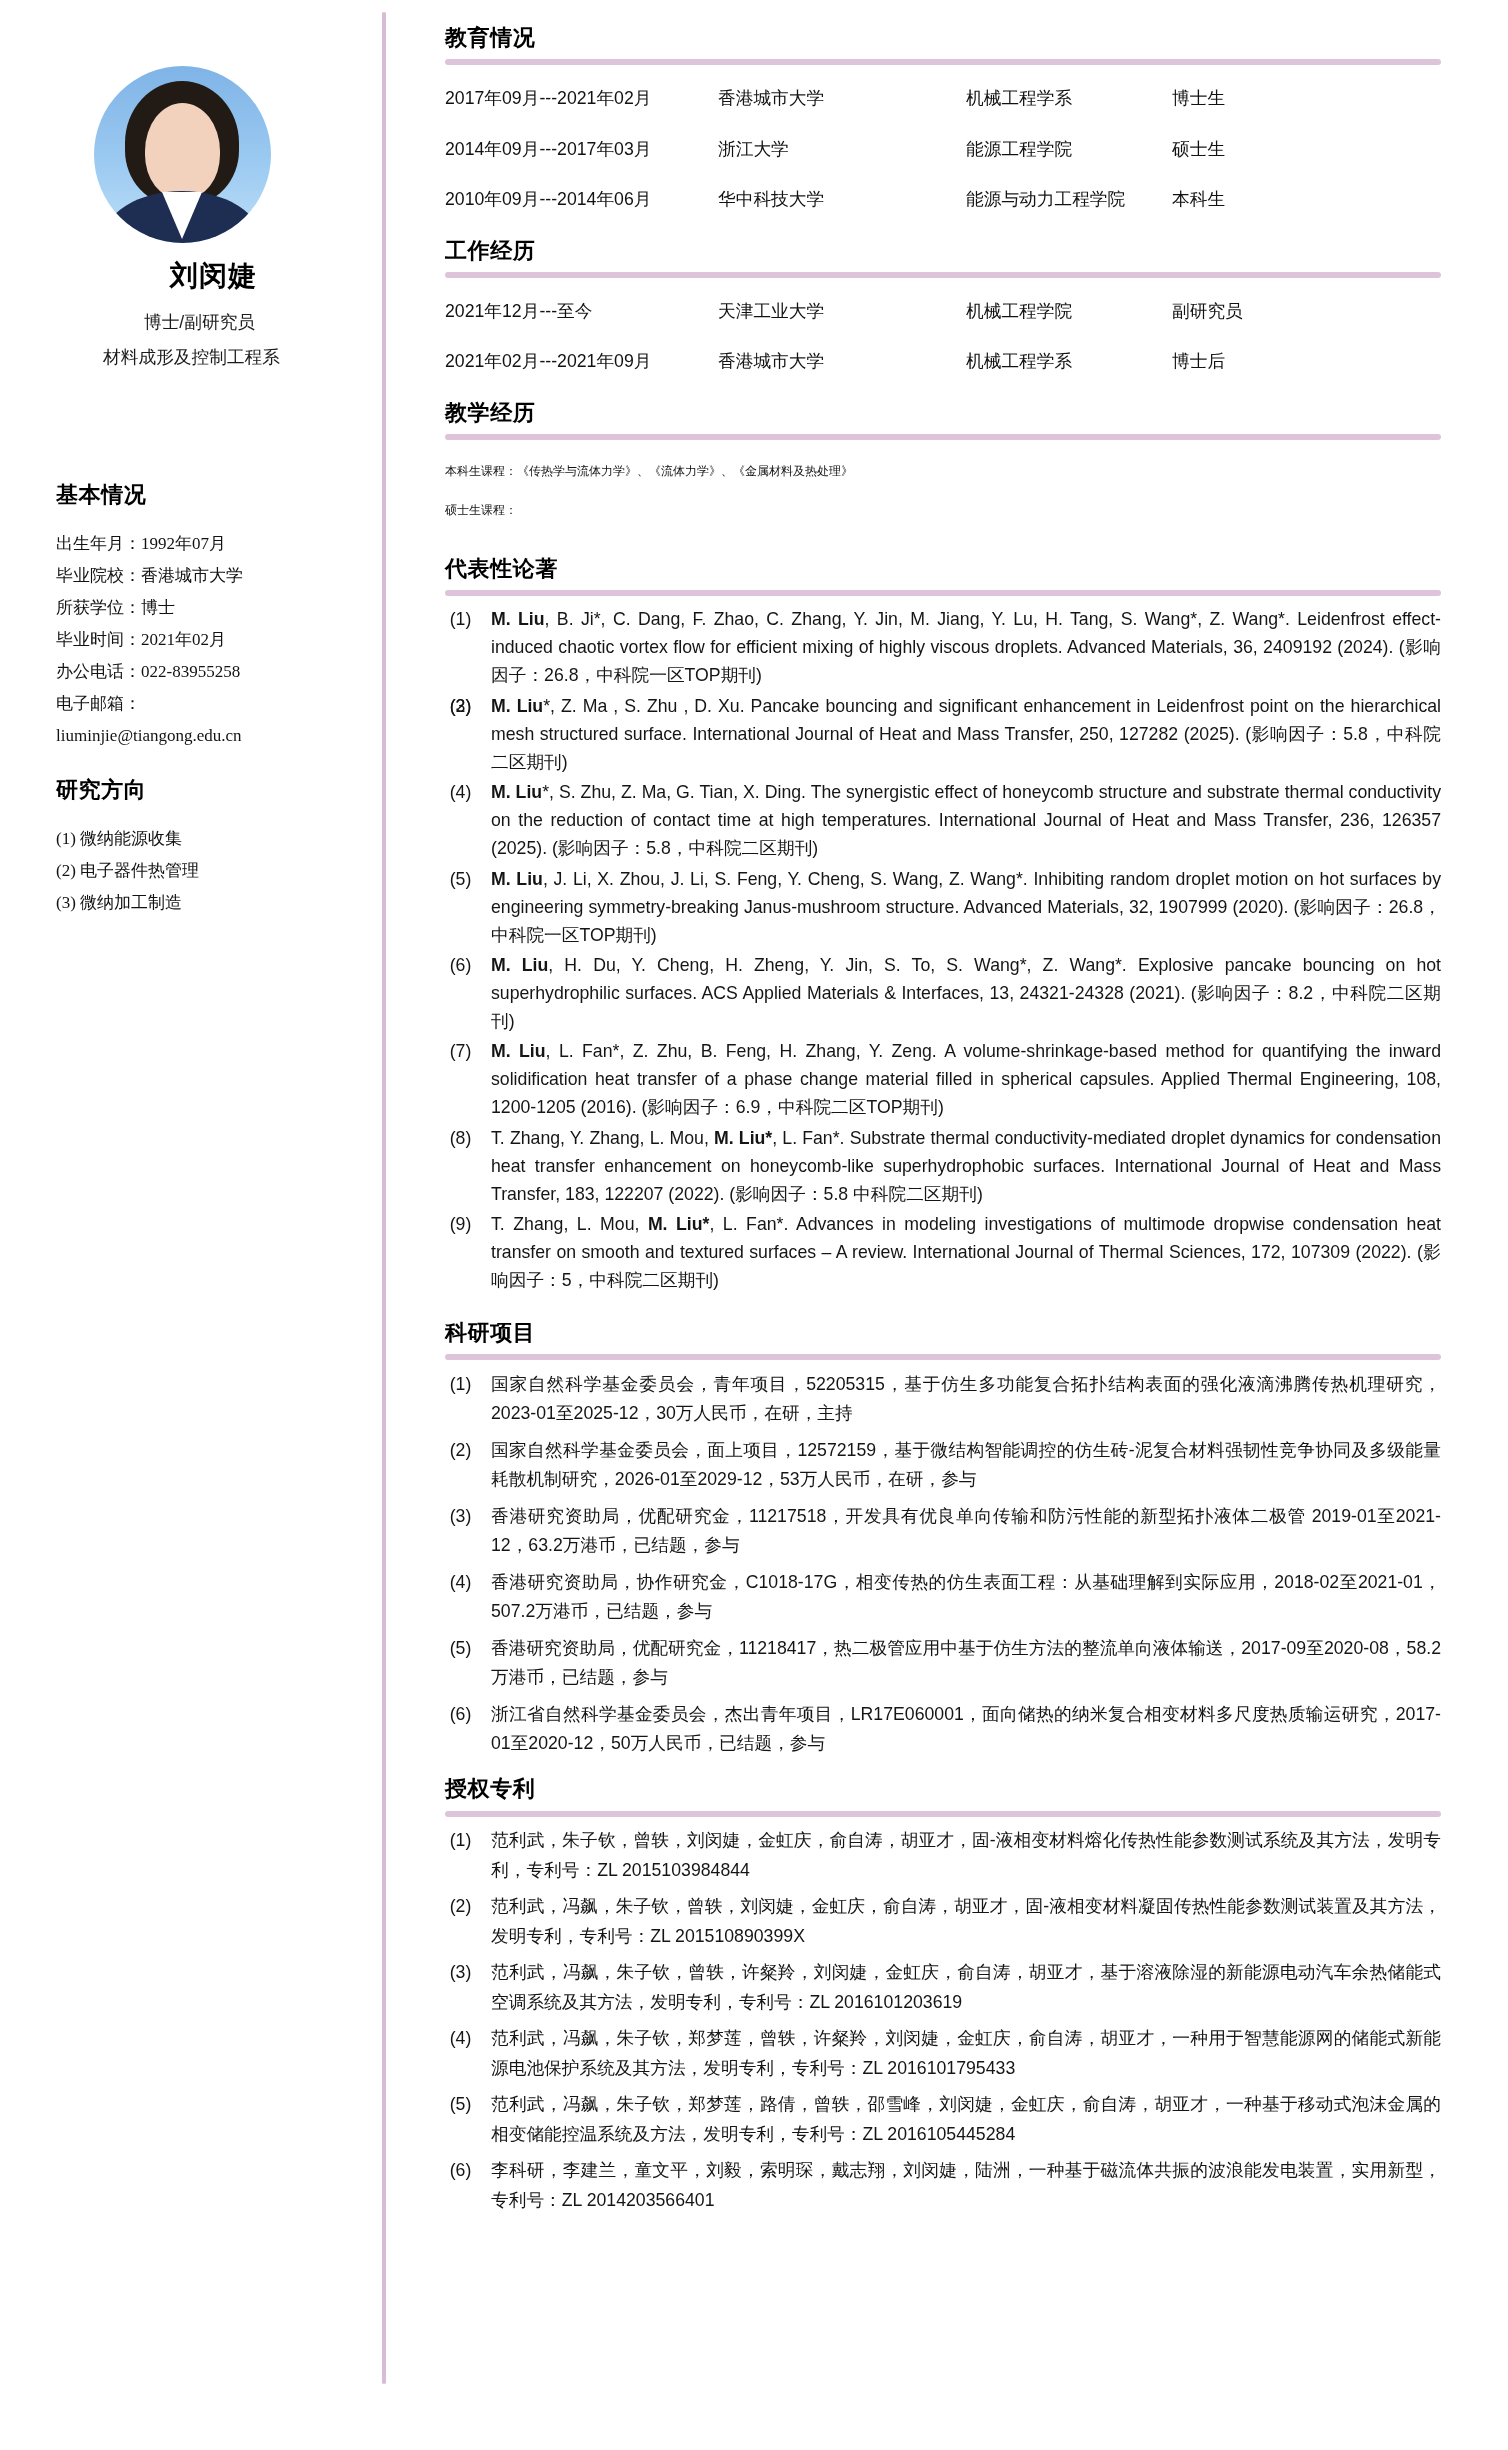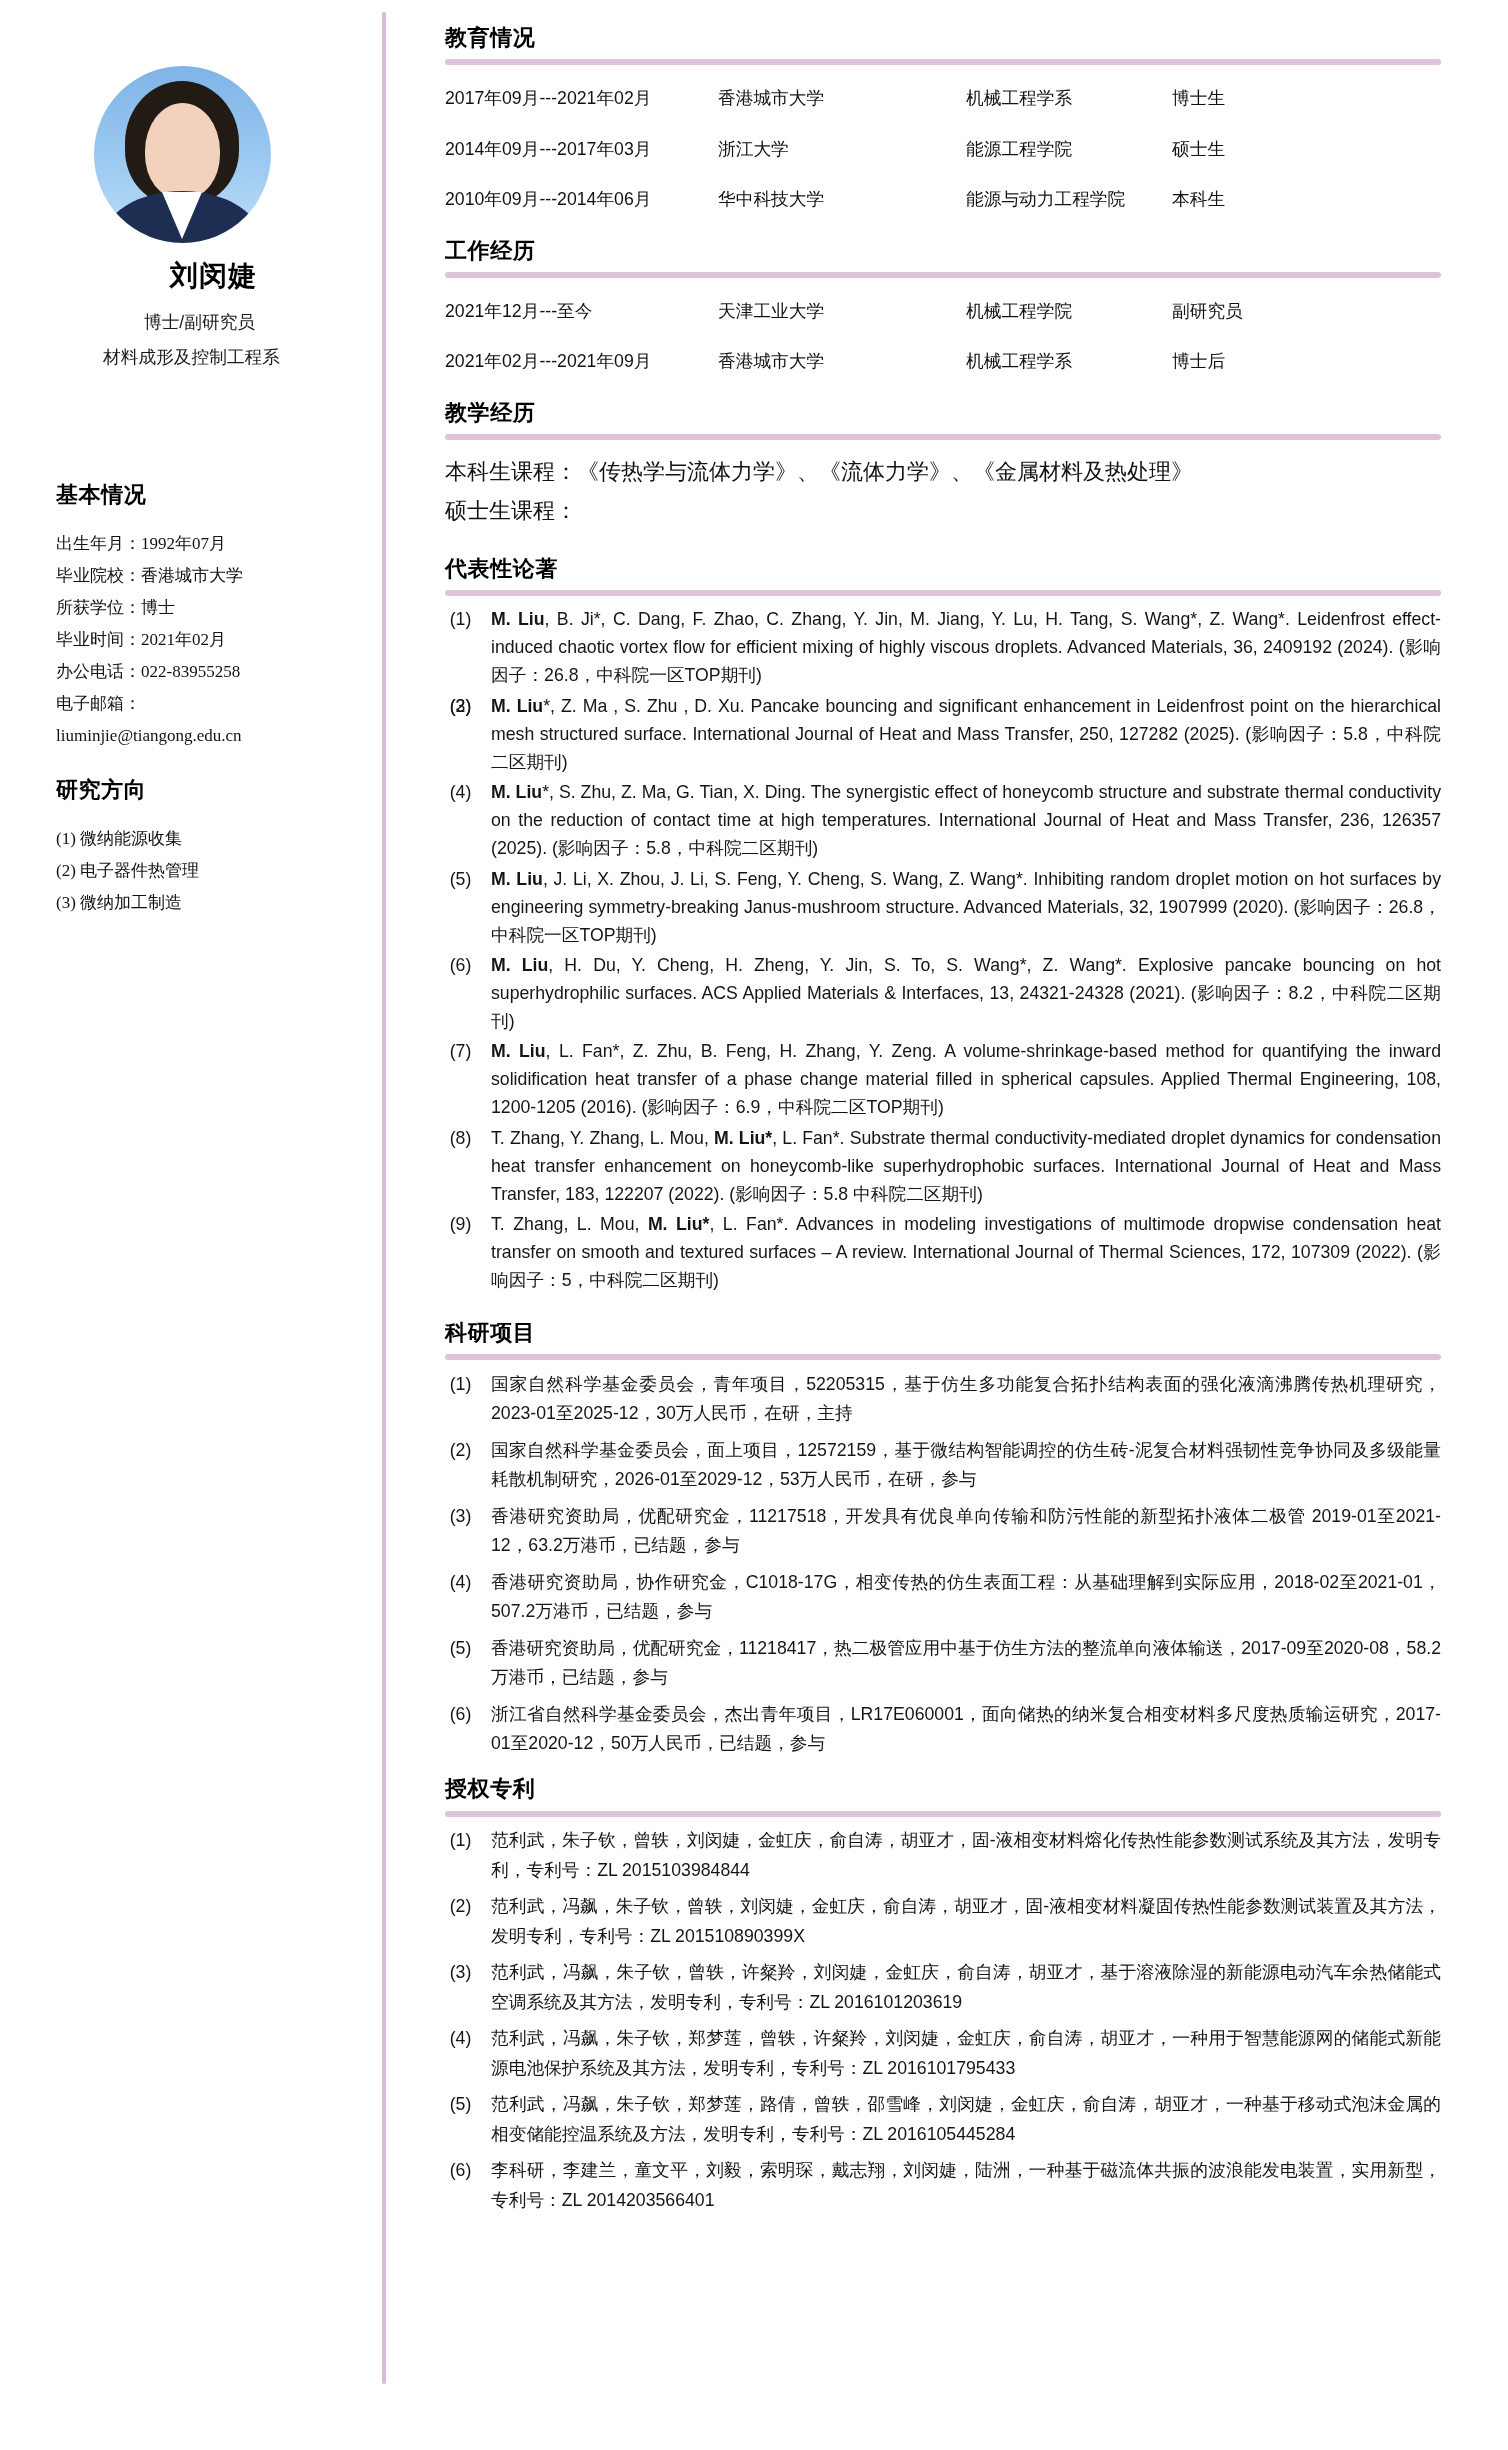--- a/index.html
+++ b/index.html
@@ -42,21 +42,21 @@
   .sec-work{margin-bottom:23.6px;}
   .sec-teach{margin-bottom:26px;}
   .sec-pub{margin-bottom:26px;}
   .sec-proj{margin-bottom:17.7px;}
 
   .rows{margin-top:21px;}
   .trow{display:grid;grid-template-columns:273px 248px 206px 1fr;font-size:17.7px;margin-bottom:26.5px;}
   .trow span{white-space:nowrap;}
 
   .teach-lines{margin-top:11.8px;}
-  .teach-lines .line{font-size:22px;line-height:39px;}
+  .teach-lines .line{font-size:12px;line-height:39px;}
 
   .nlist{margin-top:9.4px;}
   .nitem{position:relative;padding-left:46px;font-size:17.7px;text-align:justify;color:#151515;}
   .nitem .num{position:absolute;left:4.7px;top:0;}
   .sec-pub .nitem{line-height:28px;margin-bottom:2.4px;}
   .sec-proj .nitem,.sec-pat .nitem{line-height:29.5px;margin-bottom:7px;}
   .nitem b{font-weight:700;}
 </style>
 </head>
 <body>

